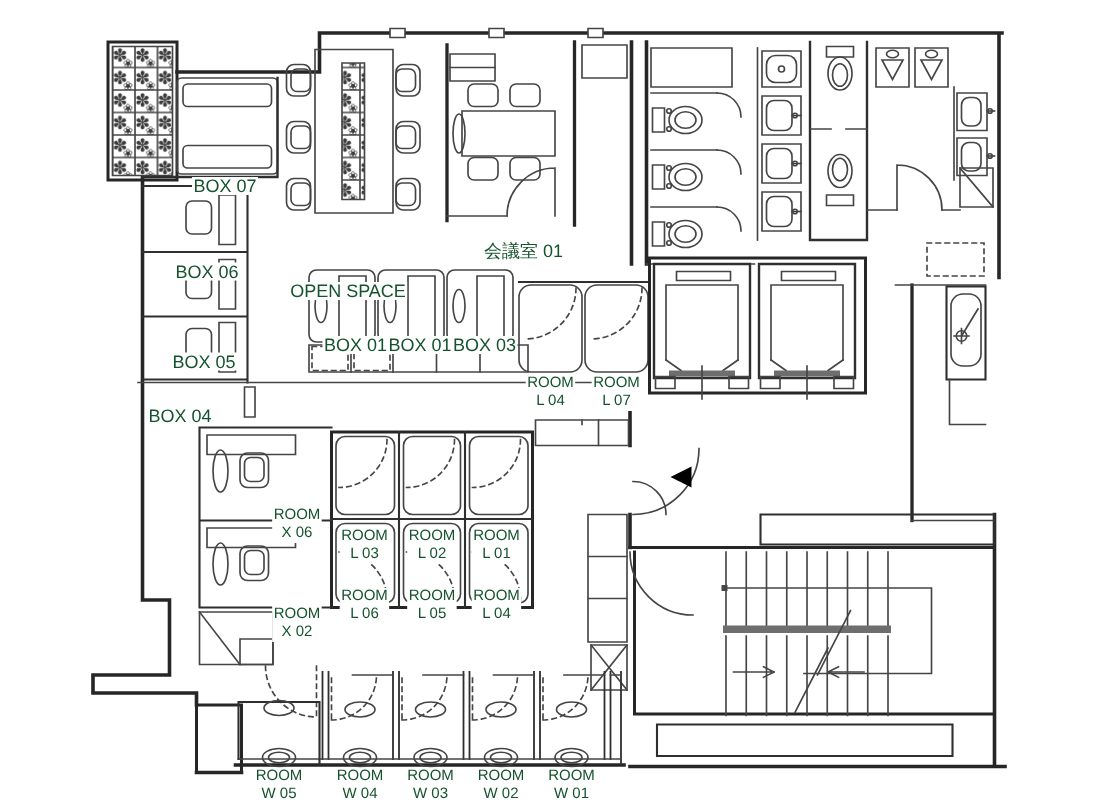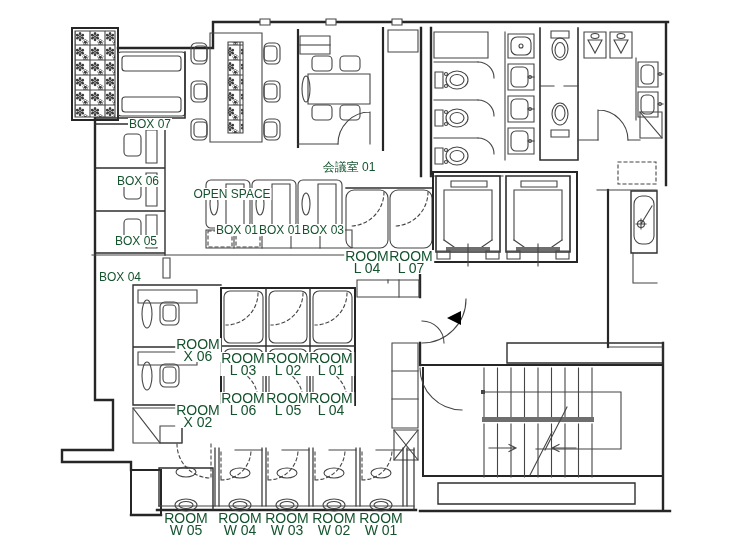--- a/index.html
+++ b/index.html
@@ -3,21 +3,21 @@
 <meta charset="utf-8">
 <style>
   html,body{margin:0;padding:0;background:#ffffff;}
   #plan{position:relative;width:732px;height:535px;background:#fff;overflow:hidden;
         font-family:"Liberation Sans","DejaVu Sans",sans-serif;}
   #linework{position:absolute;left:0;top:0;}
   svg *{vector-effect:non-scaling-stroke;}
   .lbl{position:absolute;transform:translate(-50%,-50%);color:#14532d;font-weight:normal;
        white-space:nowrap;text-align:center;background:#fff;padding:0 1px;line-height:12px;margin-top:36px;}
   .lbl-1{font-size:12px;}
-  .lbl-2{font-size:14px;}
+  .lbl-2{font-size:10px;}
   .lbl-2 .num{display:block;}
   .lbl-2 .pre{display:block;}
   .w-num{border-bottom:2px solid #0d0d0d;padding:0 1px;text-align:right;}
 </style>
 </head>
 <body>
 
 <div id="plan">
 
 <svg id="linework" width="732" height="535" viewBox="0 0 732 535" fill="none" stroke="#454545" stroke-width="1.1" stroke-linecap="square">

